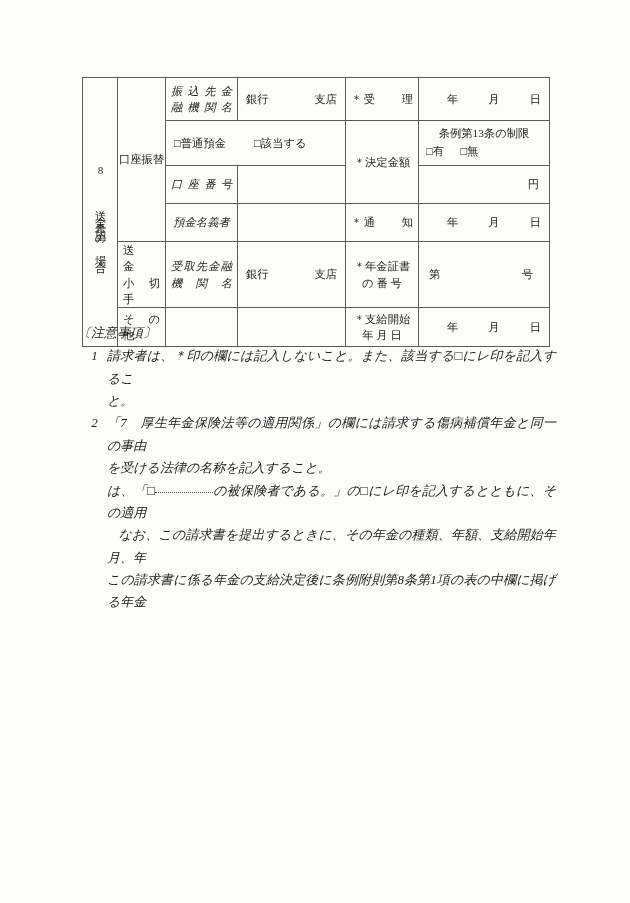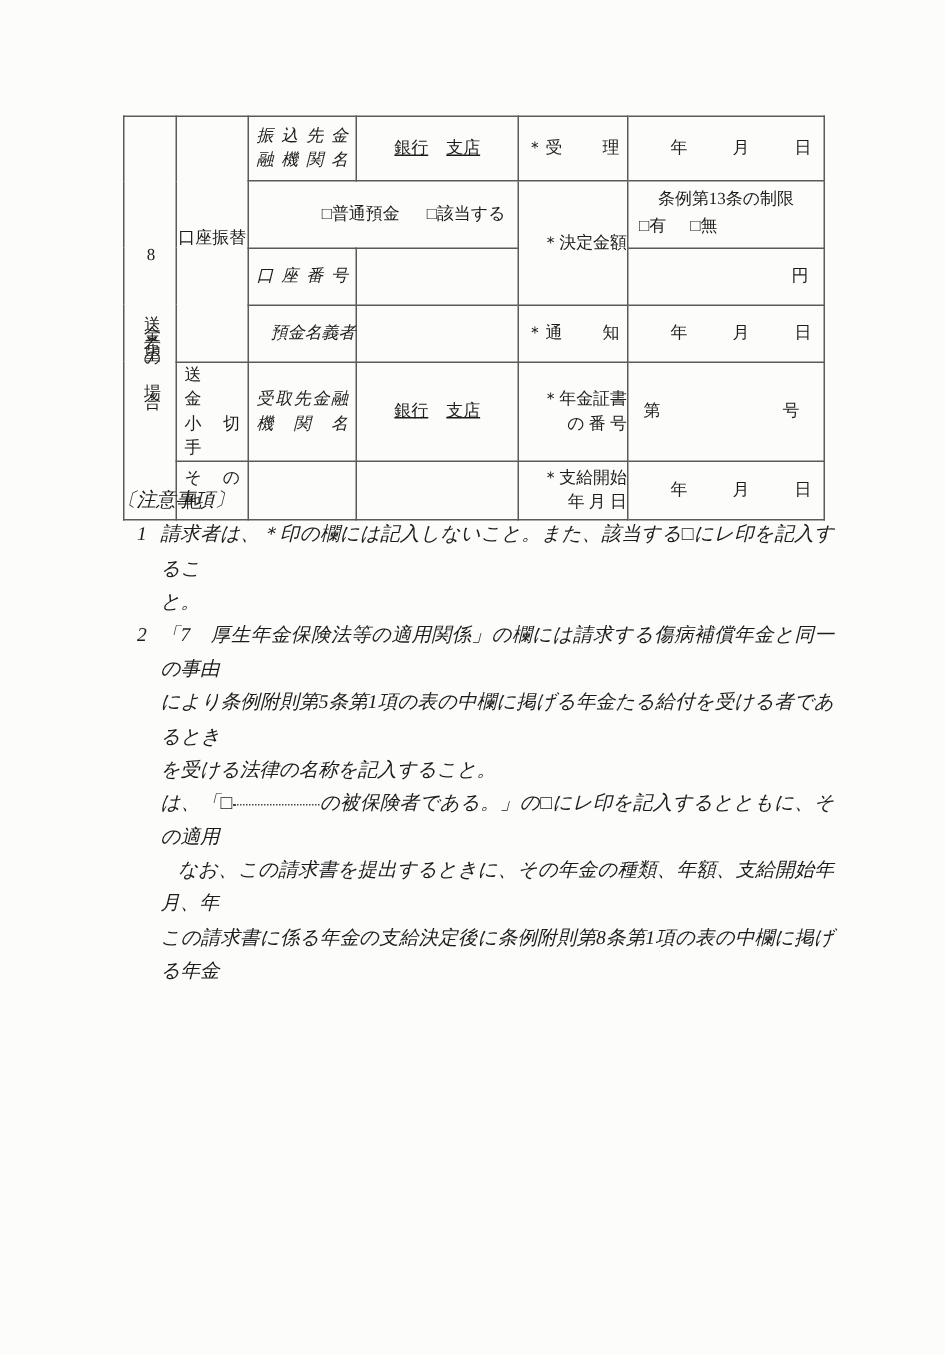--- a/index.html
+++ b/index.html
@@ -77,31 +77,30 @@
 
   
   .spread {
     display: block;
     text-align: justify;
     text-align-last: justify;
     padding: 0 5px;
   }
   .spread-c {
     display: block;
-    text-align: right;
+    text-align: center;
   }
 
   .two-line { line-height: 1.5; }
 
   .bank-branch {
     display: flex;
-    justify-content: center;
+    justify-content: space-between;
     gap: 12px;
     padding: 0 8px;
-    text-decoration: underline;
   }
   .ymd {
     display: flex;
     justify-content: center;
     gap: 30px;
     padding: 0 14px 0 34px;
   }
   .dai-go {
     display: flex;
     justify-content: space-between;
@@ -116,23 +115,22 @@
     line-height: 1.5;
     text-align: center;
   }
   .limit-box .opts {
     display: flex;
     gap: 16px;
     margin-top: 1px;
   }
   .deposit-opts {
     display: flex;
-    gap: 18px;
+    gap: 28px;
     padding: 4px 8px;
-    justify-content: flex-end;
   }
 
   .h-row-1 { height: 42px; }
   .h-row-2 { height: 43px; }
   .h-row-3 { height: 37px; }
   .h-row-4 { height: 37px; }
   .h-row-5 { height: 38px; }
   .h-row-6 { height: 38px; }
 
   
@@ -355,21 +353,20 @@
     <div class="note-item">
       <div class="note-num">1</div>
       <div class="note-body">請求者は、＊印の欄には記入しないこと。また、該当する□にレ印を記入するこ</div>
     </div>
     <div class="note-cont">と。</div>
 
     <div class="note-item">
       <div class="note-num">2</div>
       <div class="note-body">「7　厚生年金保険法等の適用関係」の欄には請求する傷病補償年金と同一の事由</div>
     </div>
-    <div class="note-cont">により条例附則第5条第1項の表の中欄に掲げる年金たる給付を受ける者であるとき</div>
 
     <div class="note-cont">を受ける法律の名称を記入すること。</div>
 
     <div class="note-cont">
       <span>は、「□</span><span class="dotline"></span><span>の被保険者である。」の□にレ印を記入するとともに、その適用</span>
     </div>
 
     <div class="note-para">なお、この請求書を提出するときに、その年金の種類、年額、支給開始年月、年</div>
     <div class="note-cont">この請求書に係る年金の支給決定後に条例附則第8条第1項の表の中欄に掲げる年金</div>
 

